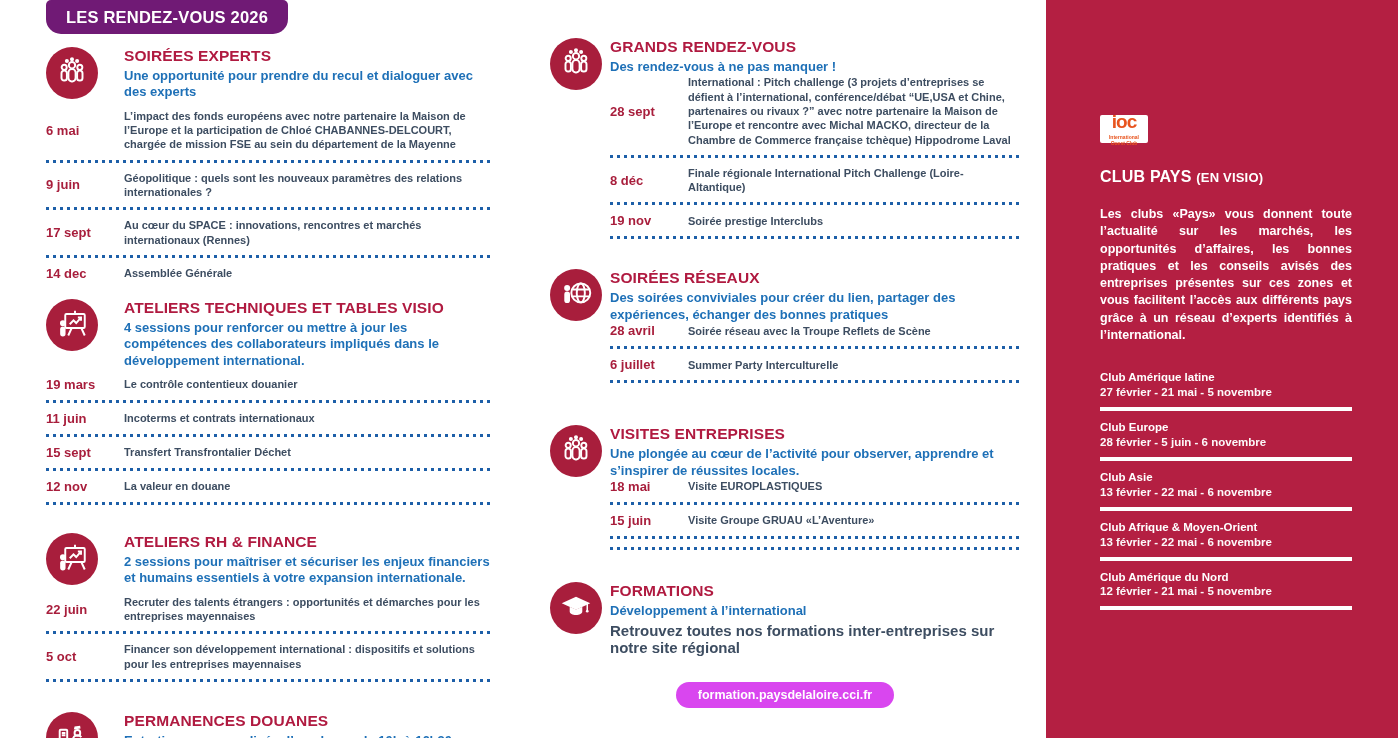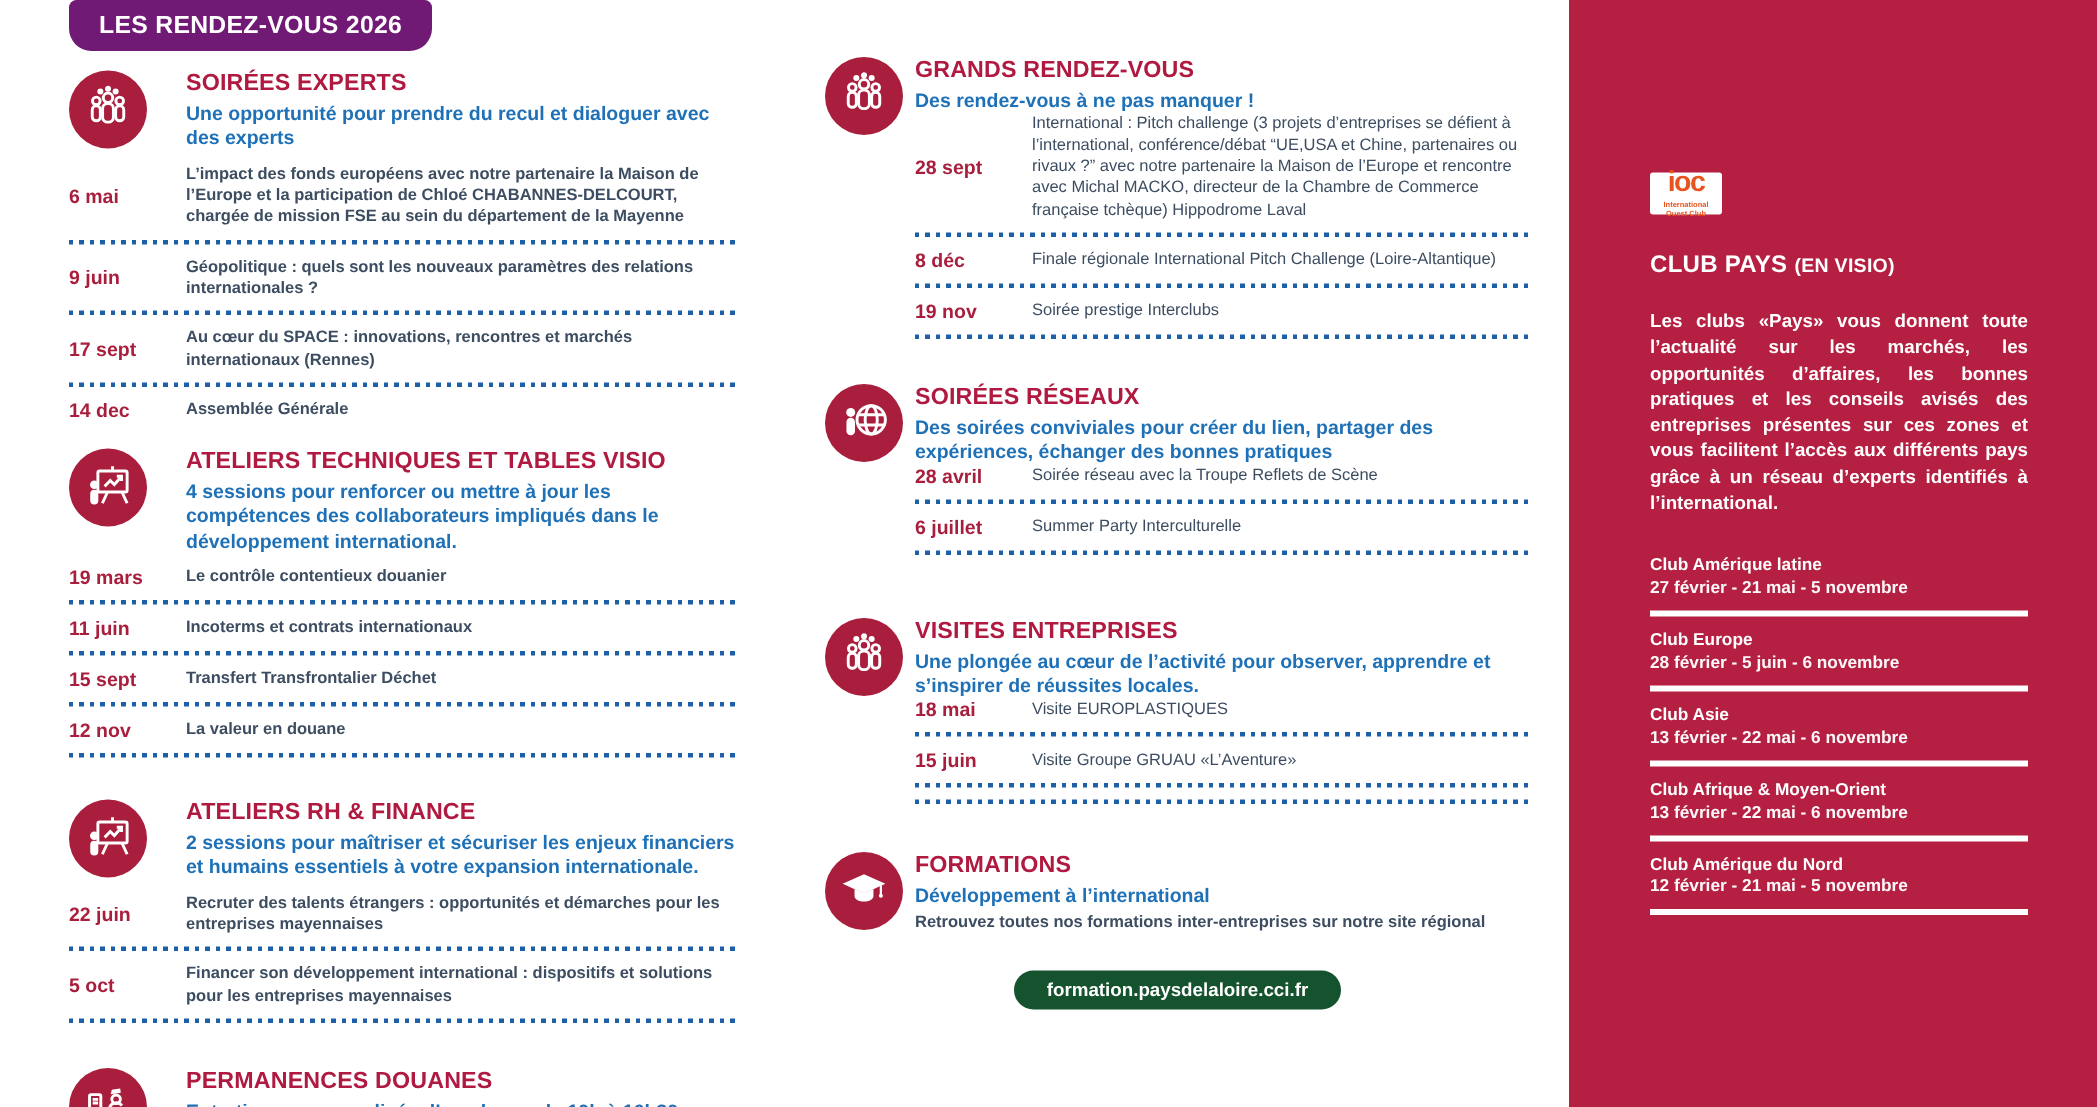--- a/index.html
+++ b/index.html
@@ -25,43 +25,43 @@
     display:flex;align-items:center;justify-content:center;flex:0 0 52px;
   }
   .icon-circle svg{width:36px;height:36px;}
 
   
   .sec{margin-bottom:18px;}
   .sec-head{display:flex;gap:26px;margin-bottom:8px;}
   .secM .sec-head{gap:8px;margin-bottom:6px;}
   .sec-title{margin:0 0 3px 0;font-size:15.5px;font-weight:bold;color:#b01a40;letter-spacing:.1px;}
   .sec-sub{margin:0;font-size:13px;line-height:1.26;color:#1e70b7;font-weight:bold;}
-  .sec-body{margin:3px 0 0 0;font-size:11px;color:#3d4d61;font-weight:bold;}
+  .sec-body{margin:3px 0 0 0;font-size:15px;color:#3d4d61;font-weight:bold;}
 
   
   .rowL{display:flex;align-items:center;}
   .rowL .date{flex:0 0 78px;font-size:13px;color:#a81e3c;font-weight:bold;}
   .rowL .desc{flex:1;font-size:11px;line-height:1.3;color:#3d4d61;font-weight:bold;}
   .rowsM{margin-left:0;}
   .rowM{display:flex;align-items:center;}
   .rowM .date{flex:0 0 78px;font-size:13px;color:#a81e3c;font-weight:bold;}
-  .rowM .desc{flex:1;font-size:11px;line-height:1.3;color:#3d4d61;font-weight:normal;}
+  .rowM .desc{flex:1;font-size:11px;line-height:1.3;color:#3d4d61;font-weight:bold;}
 
   .dots{
     height:3px;margin:8px 0;
     background:repeating-linear-gradient(90deg,#1d5fa8 0 3px,transparent 3px 7px);
   }
 
   
   .mid-content{flex:1;}
 
   
   .link-btn{
     display:block;margin:26px auto 0 auto;width:max-content;
-    background:#14532d;color:#fff;border:none;border-radius:14px;
+    background:#d946ef;color:#fff;border:none;border-radius:14px;
     padding:6px 22px;font-size:12.5px;font-weight:bold;cursor:pointer;
     font-family:"Liberation Sans",sans-serif;
   }
 
   
   .sidebar{
     position:absolute;left:1046px;top:0;width:352px;height:738px;
     background:#b41f42;color:#fff;box-sizing:border-box;
     padding:115px 46px 0 54px;
   }

